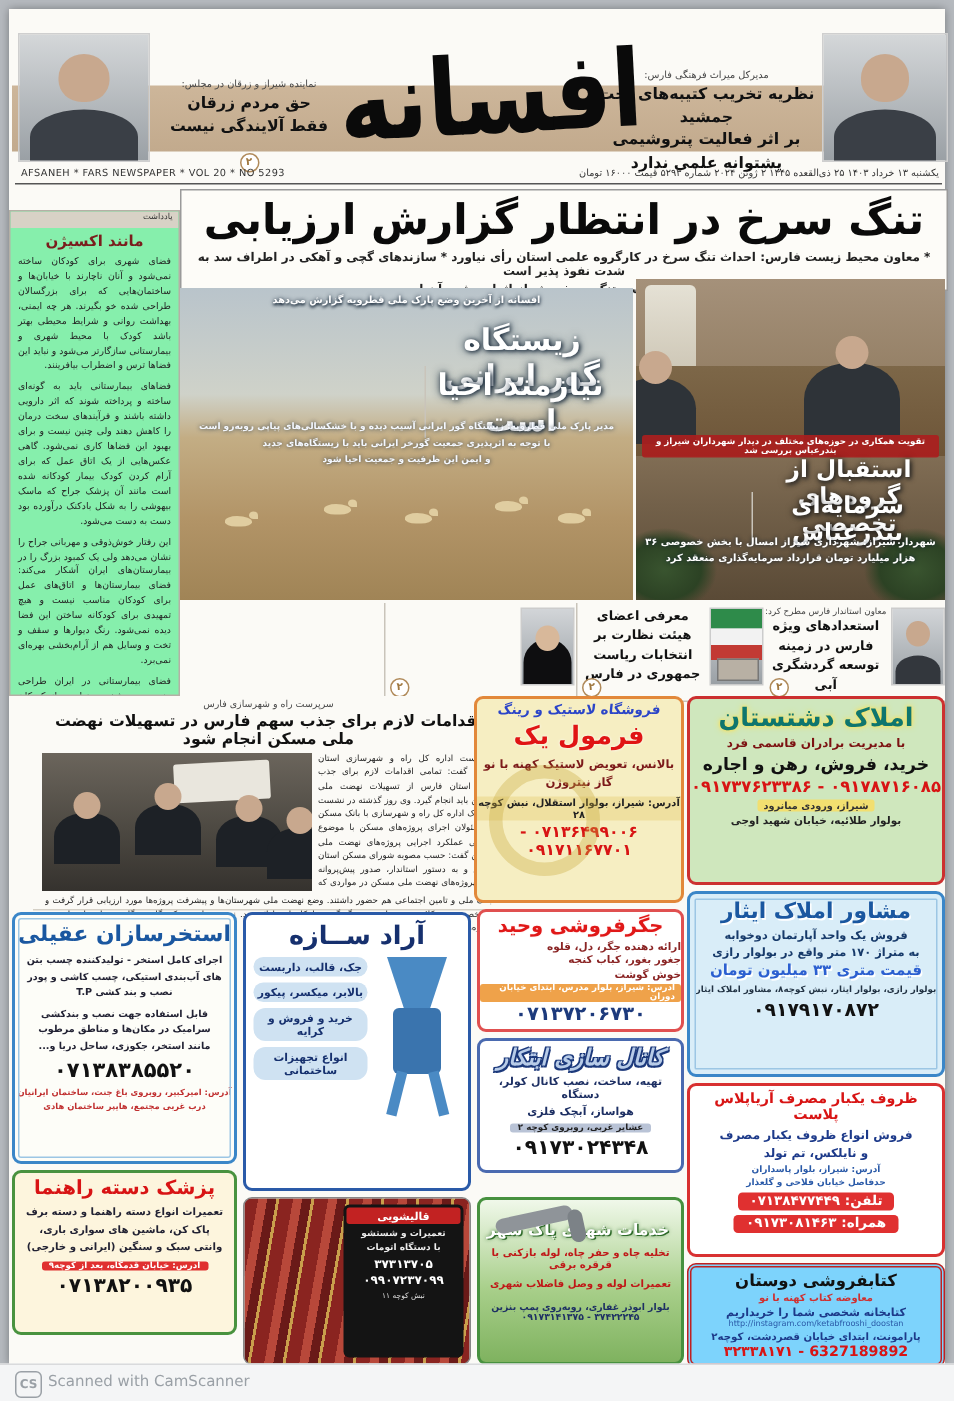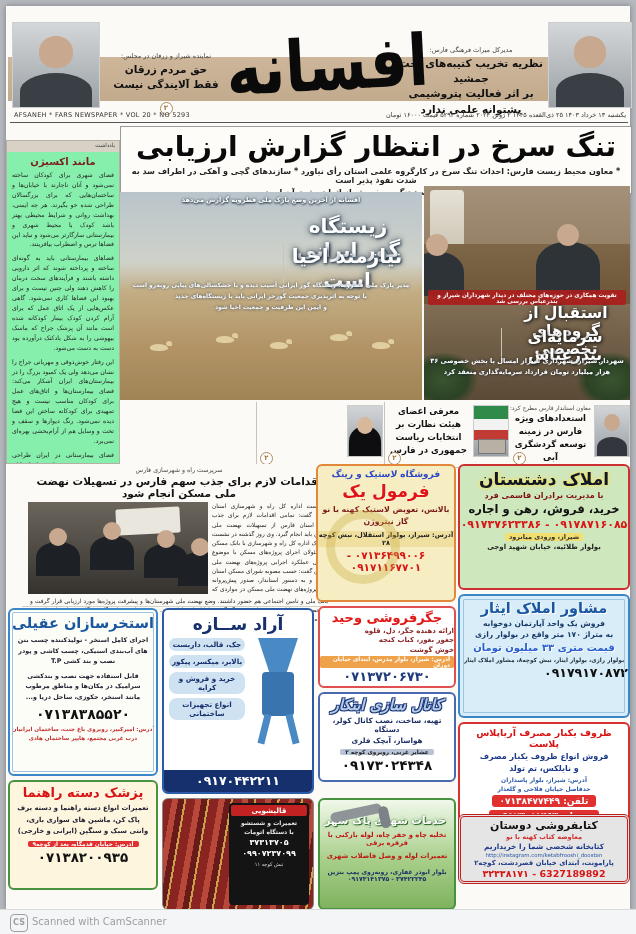--- a/index.html
+++ b/index.html
@@ -86,21 +86,21 @@
   .housing .pic{flex:0 0 180px;height:92px;position:relative;overflow:hidden;background:linear-gradient(180deg,#6b655c,#4d4942 55%,#35322e);}
   .housing .pic .banner{position:absolute;right:28px;top:6px;width:64px;height:26px;background:#e9e6dd;transform:rotate(-3deg);border-radius:2px;}
   .housing .pic .man{position:absolute;width:44px;height:34px;background:#1d2126;border-radius:46% 46% 0 0;}
   .housing .pic .man:before{content:"";position:absolute;left:50%;top:-14px;width:18px;height:18px;margin-left:-9px;background:#c8a88e;border-radius:50%;}
   .housing .foot{font-size:5.8px;line-height:1.55;color:#222;text-align:justify;margin:3px 8px 0;height:24px;overflow:hidden;}
   
   .ad{overflow:hidden;border-radius:6px;box-sizing:border-box;}
   .ad .ttl{font-weight:bold;text-align:center;}
   
   .ad-dash{left:452px;top:458px;width:172px;height:126px;background:#cfe7bd;border:2.5px solid #cc3030;}
-  .ad-dash .ttl{font-size:17px;color:#0f172a;text-shadow:0 0 2px #ffe252,0 0 4px #ffe252;margin-top:3px;}
+  .ad-dash .ttl{font-size:17px;color:#0f766e;text-shadow:0 0 2px #ffe252,0 0 4px #ffe252;margin-top:3px;}
   .ad-dash .l1{font-size:8px;font-weight:bold;color:#7c1212;text-align:center;margin-top:2px;}
   .ad-dash .l2{font-size:11.5px;font-weight:bold;color:#111;text-align:center;margin-top:2px;}
   .ad-dash .tel{font-size:11px;font-weight:bold;color:#d81414;text-align:center;margin-top:2px;letter-spacing:.5px;}
   .ad-dash .a1{display:block;width:fit-content;margin:2px auto 0;background:#f2df70;font-size:6.5px;font-weight:bold;color:#333;padding:0 4px;border-radius:2px;}
   .ad-dash .a2{font-size:7px;font-weight:bold;color:#222;text-align:center;margin-top:2px;}
   
   .ad-form{left:310px;top:458px;width:140px;height:138px;background:#f6eec2;border:2px solid #e2883a;}
   .ad-form .top{font-size:9px;font-weight:bold;color:#2b45c8;text-align:center;margin-top:3px;transform:skewX(-6deg);}
   .ad-form .ttl{font-size:17px;color:#e01414;text-shadow:0 0 2px #fff;margin-top:2px;}
   .ad-form .l1{font-size:7.8px;font-weight:bold;color:#7c1a1a;text-align:center;margin-top:4px;}
@@ -126,29 +126,29 @@
   .ad-pak .pipe:after{content:"";position:absolute;right:-6px;top:4px;width:10px;height:22px;background:#7c8287;border-radius:5px;}
   .ad-pak .ttl{font-size:10.5px;color:#fff;text-shadow:0 0 3px #2f6b2a,1px 1px 0 #2f6b2a;margin-top:14px;text-align:right;padding-right:8px;}
   .ad-pak .l{font-size:6.8px;font-weight:bold;color:#c01818;text-align:center;margin-top:5px;}
   .ad-pak .ft{font-size:6.2px;font-weight:bold;color:#1d2f63;text-align:center;margin-top:8px;}
   
   .ad-isar{left:452px;top:588px;width:172px;height:124px;background:#d9edf8;border:2.5px solid #3a86c8;outline:1px solid #9cc6e4;outline-offset:-6px;}
   .ad-isar .ttl{font-size:14.5px;color:#1a57a0;margin-top:4px;text-shadow:1px 1px 0 #fff;}
   .ad-isar .l{font-size:7.6px;font-weight:bold;color:#173a6a;text-align:center;margin-top:2.5px;}
   .ad-isar .hi{font-size:10px;font-weight:bold;color:#2b5fd0;text-align:center;margin-top:3px;text-shadow:1px 1px 0 #fff;}
   .ad-isar .a1{font-size:5.8px;font-weight:bold;color:#234;text-align:center;margin-top:4px;}
-  .ad-isar .tel{font-size:12.5px;font-weight:bold;color:#111;text-align:right;margin-top:2px;letter-spacing:1px;}
+  .ad-isar .tel{font-size:12.5px;font-weight:bold;color:#111;text-align:center;margin-top:2px;letter-spacing:1px;}
   
   .ad-zoruf{left:452px;top:716px;width:172px;height:116px;background:#fff;border:2px solid #d83030;}
   .ad-zoruf .ttl{font-size:9.5px;color:#d81414;margin-top:3px;}
   .ad-zoruf .l{font-size:8px;font-weight:bold;color:#1d3a8a;text-align:center;margin-top:3px;}
   .ad-zoruf .a{font-size:6px;font-weight:bold;color:#2a5aa8;text-align:center;margin-top:2.5px;}
   .ad-zoruf .telrow{display:block;width:fit-content;margin:3px auto 0;background:#e03030;color:#fff;font-size:9px;font-weight:bold;padding:1px 8px;border-radius:3px;letter-spacing:.5px;}
   
-  .ad-ketab{left:452px;top:808px;width:172px;height:70px;background:#e5e5e5;border:3px double #c02020;}
+  .ad-ketab{left:452px;top:836px;width:172px;height:70px;background:#7dd3fc;border:3px double #c02020;}
   .ad-ketab .ttl{font-size:11px;color:#111;margin-top:2px;}
   .ad-ketab .l1{font-size:6.6px;font-weight:bold;color:#d03030;text-align:center;margin-top:1px;}
   .ad-ketab .l2{font-size:7.4px;font-weight:bold;color:#1d3a8a;text-align:center;margin-top:1px;}
   .ad-ketab .url{font-size:5.4px;color:#2a5aa8;text-align:center;direction:ltr;margin-top:1px;}
   .ad-ketab .a{font-size:6.8px;font-weight:bold;color:#1d3a8a;text-align:center;margin-top:1px;}
   .ad-ketab .tel{font-size:9.5px;font-weight:bold;color:#d81414;text-align:center;margin-top:1px;}
   
   .ad-pool{left:2px;top:602px;width:150px;height:168px;background:#fdfdf8;border:2.5px solid #3a86c8;outline:1px solid #9cc6e4;outline-offset:-5px;}
   .ad-pool .ttl{font-size:14.5px;color:#1a57a0;margin-top:5px;}
   .ad-pool .b{font-size:6.4px;line-height:1.65;font-weight:bold;color:#223;text-align:center;margin:4px 7px 0;}
@@ -412,21 +412,20 @@
             <div class="leg1"></div>
             <div class="leg2"></div>
         </div>
         <div class="pills">
           <div class="pill">جک، قالب، داربست</div>
           <div class="pill">بالابر، میکسر، پیکور</div>
           <div class="pill">خرید و فروش و کرایه</div>
           <div class="pill">انواع تجهیزات ساختمانی</div>
         </div>
       </div>
-      <div class="telbar">۰۹۱۷۰۴۴۲۲۱۱</div>
     </div>
 
     <div class="abs ad ad-pez">
       <div class="ttl">پزشک دسته راهنما</div>
       <div class="b">تعمیرات انواع دسته راهنما و دسته برف پاک کن، ماشین های سواری باری، وانتی سبک و سنگین (ایرانی و خارجی)</div>
       <span class="a1">آدرس: خیابان قدمگاه، بعد از کوچه۹</span>
       <div class="tel">۰۷۱۳۸۲۰۰۹۳۵</div>
     </div>
 
     <div class="abs ad ad-ghali">

